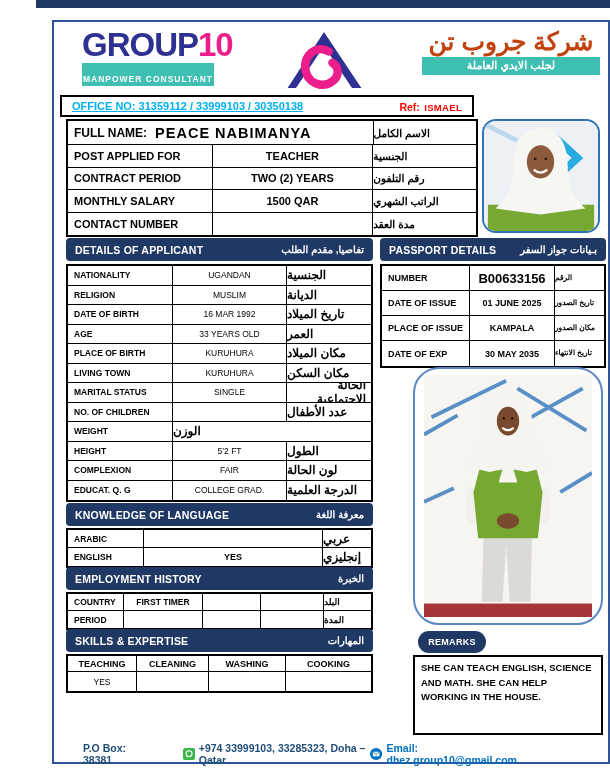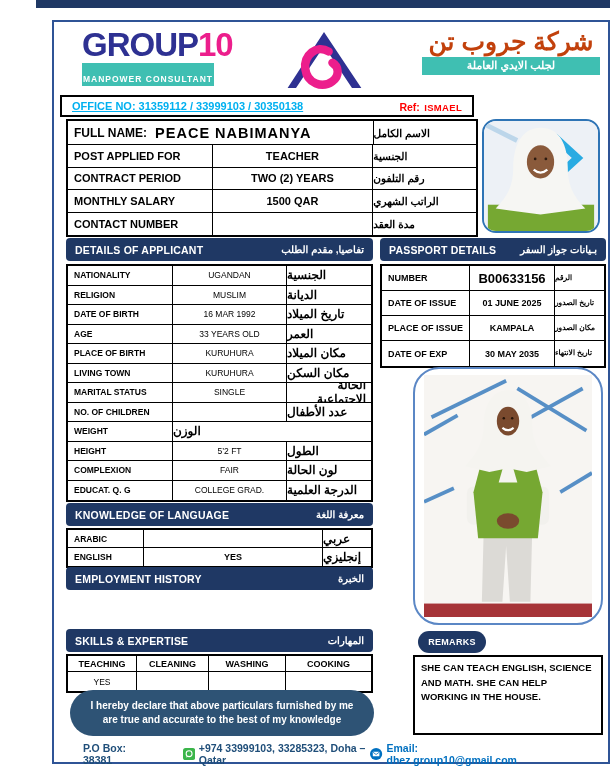--- a/index.html
+++ b/index.html
@@ -332,41 +332,56 @@
           <div class="td lbl lg-l">ENGLISH</div>
           <div class="td val lg-v">YES</div>
           <div class="td ara lg-a">إنجليزي</div>
         </div>
     </div>
 
     <div class="sec-bar left-col-bar" style="top:545px">
       <span class="sec-title">EMPLOYMENT HISTORY</span>
       <span class="sec-arabic">الخبرة</span>
     </div>
+    <div class="tbl emp-table">
+      <div class="tr">
+          <div class="td lbl em-l">COUNTRY</div>
+          <div class="td em-c1">FIRST TIMER</div>
+          <div class="td em-c2"></div>
+          <div class="td em-c3"></div>
+          <div class="td ara em-a">البلد</div>
+        </div>
+      <div class="tr">
+          <div class="td lbl em-l">PERIOD</div>
+          <div class="td em-c1"></div>
+          <div class="td em-c2"></div>
+          <div class="td em-c3"></div>
+          <div class="td ara em-a">المدة</div>
+        </div>
+    </div>
 
     <div class="sec-bar left-col-bar" style="top:607px">
       <span class="sec-title">SKILLS &amp; EXPERTISE</span>
       <span class="sec-arabic">المهارات</span>
     </div>
     <div class="tbl skills-table">
       <div class="tr hdr">
         <div class="td sk-h sk-c1">TEACHING</div>
         <div class="td sk-h sk-c2">CLEANING</div>
         <div class="td sk-h sk-c3">WASHING</div>
         <div class="td sk-h sk-c4">COOKING</div>
       </div>
       <div class="tr vals">
         <div class="td sk-v sk-c1">YES</div>
         <div class="td sk-v sk-c2"></div>
         <div class="td sk-v sk-c3"></div>
         <div class="td sk-v sk-c4"></div>
       </div>
     </div>
 
-    <div class="declaration">I hereby declare that above particulars furnished by me are true and accurate to the best of my knowledge</div>
 
     <div class="remarks-pill">REMARKS</div>
     <div class="remarks-box">SHE CAN TEACH ENGLISH, SCIENCE AND MATH. SHE CAN HELP WORKING IN THE HOUSE.</div>
 
     <div class="footer">
       <span class="po-box">P.O Box: 38381</span>
       <span class="phone-group">
         <svg class="foot-icon" viewBox="0 0 14 14">
           <rect x="0" y="0" width="14" height="14" rx="3" fill="#3BB54A"></rect>
           <circle cx="7" cy="6.6" r="3.4" fill="none" stroke="#fff" stroke-width="1.2"></circle>

